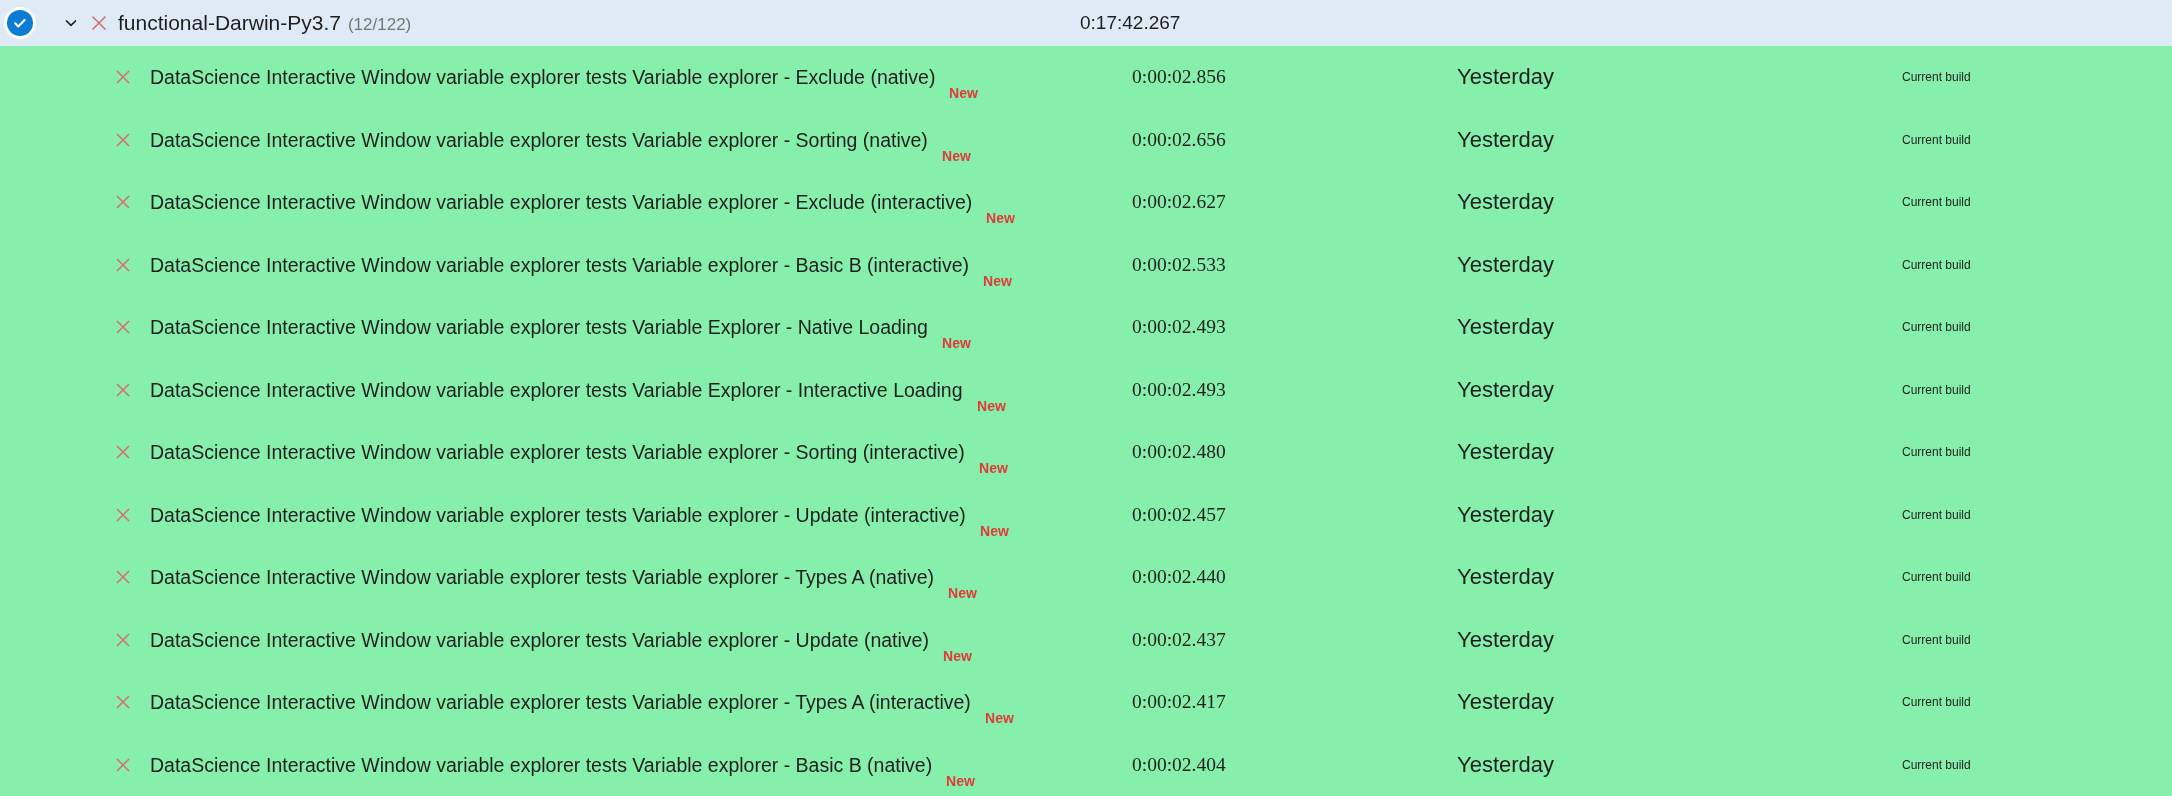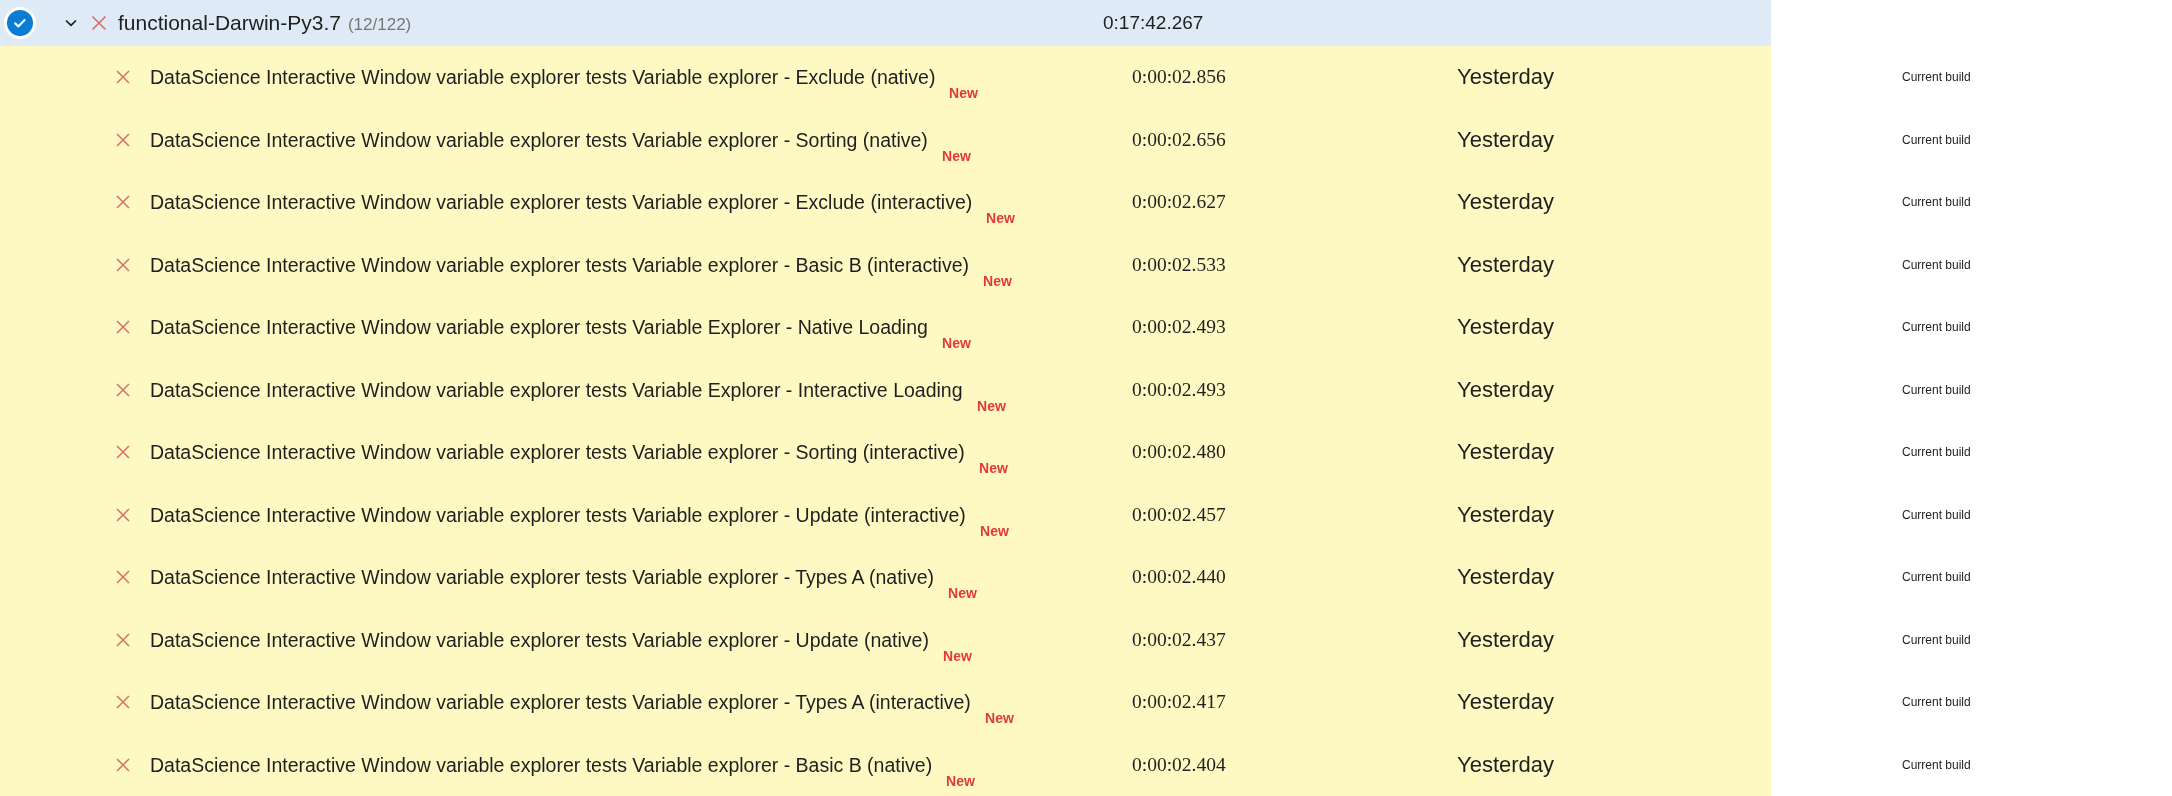--- a/index.html
+++ b/index.html
@@ -9,21 +9,21 @@
   }
   body {
     width: 2172px;
     height: 796px;
     font-family: "Liberation Sans", sans-serif;
     color: #1f1f1f;
     overflow: hidden;
   }
 
   .results-grid {
-    width: 1771px;
+    width: 2172px;
     height: 796px;
     position: relative;
     background: #ffffff;
   }
 
   
   .group-header {
     position: relative;
     height: 46px;
     background: #deeaf6;
@@ -79,36 +79,36 @@
     white-space: nowrap;
   }
   .group-count {
     font-size: 17px;
     color: #767676;
     margin-left: 7px;
   }
 
   .group-duration {
     position: absolute;
-    left: 1103px;
+    left: 1080px;
     top: 50%;
     transform: translateY(-50%);
     font-size: 19px;
     color: #1f1f1f;
     white-space: nowrap;
   }
 
   
   .rows {
     position: relative;
   }
   .test-row {
     position: relative;
     height: 62.5px;
-    background: #fef9c3;
+    background: #86efac;
     padding-left: 48px;
   }
 
   .row-fail-icon {
     position: absolute;
     left: 113px;
     top: 50%;
     transform: translateY(-50%);
     width: 20px;
     height: 20px;

